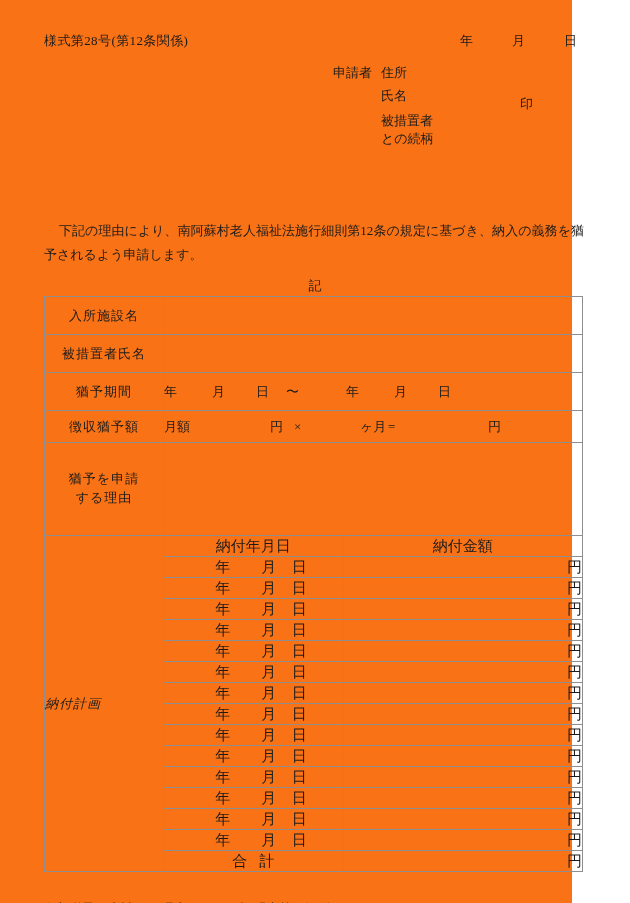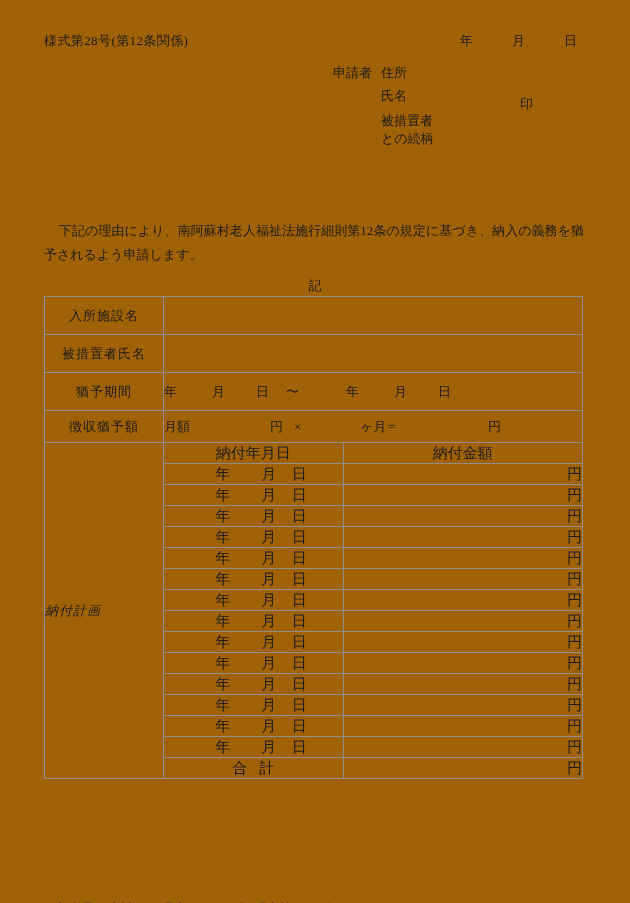--- a/index.html
+++ b/index.html
@@ -11,23 +11,23 @@
     width: 630px;
     height: 903px;
     position: relative;
     font-family: "Liberation Serif", "DejaVu Serif", serif;
     color: #1b1b1b;
     overflow: hidden;
   }
   .page {
     position: absolute;
     left: 0; top: 0;
-    width: 630px;
+    width: 572px;
     height: 903px;
-    background: #a16207;
+    background: #f97316;
   }
 
   
   .form-no {
     position: absolute;
     left: 44px;
     top: 32px;
     font-size: 13px;
     letter-spacing: 0.4px;
     white-space: nowrap;
@@ -234,20 +234,27 @@
         <td class="cell-pad"></td>
       </tr>
       <tr class="r-h3">
         <td class="lbl">猶予期間</td>
         <td class="period"><i class="s1">年</i><i class="s2">月</i><i class="s3">日</i><i class="s4">〜</i><i class="s5">年</i><i class="s6">月</i><i>日</i></td>
       </tr>
       <tr class="r-h4">
         <td class="lbl">徴収猶予額</td>
         <td class="amount"><i class="a1">月額</i><i class="a2">円</i><i class="a3">×</i><i class="a4">ヶ月</i><i class="a5">=</i><i>円</i></td>
       </tr>
+      <tr class="r-reason">
+        <td class="lbl lbl-2">
+          <span>猶予を申請</span><br>
+          <span>する理由</span>
+        </td>
+        <td class="cell-pad"></td>
+      </tr>
       <tr>
         <td class="plan-label">納付計画</td>
         <td class="plan-host">
           <table class="plan">
             <colgroup>
               <col style="width:179px">
               <col>
             </colgroup>
             <tbody>
               <tr>

